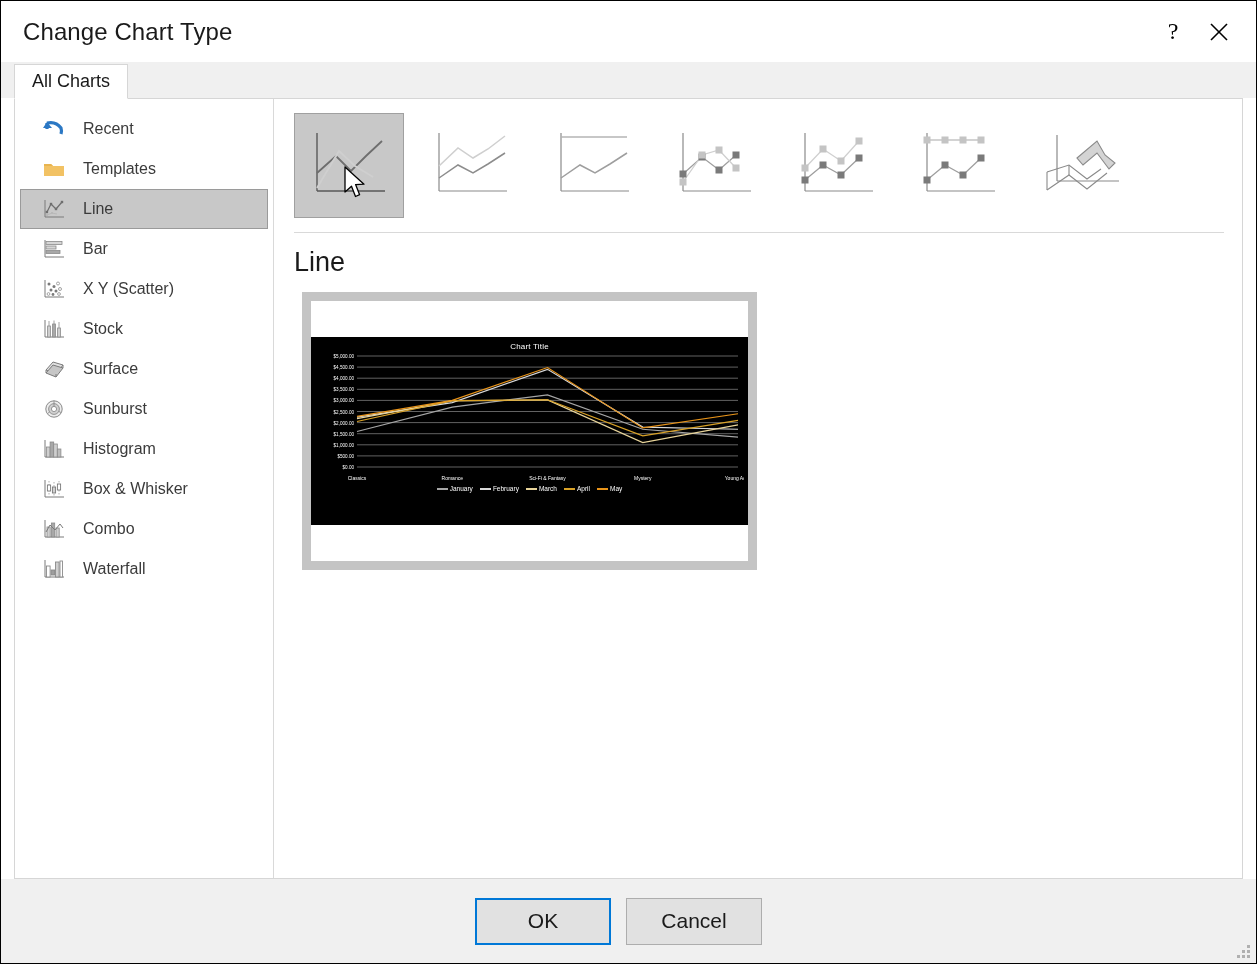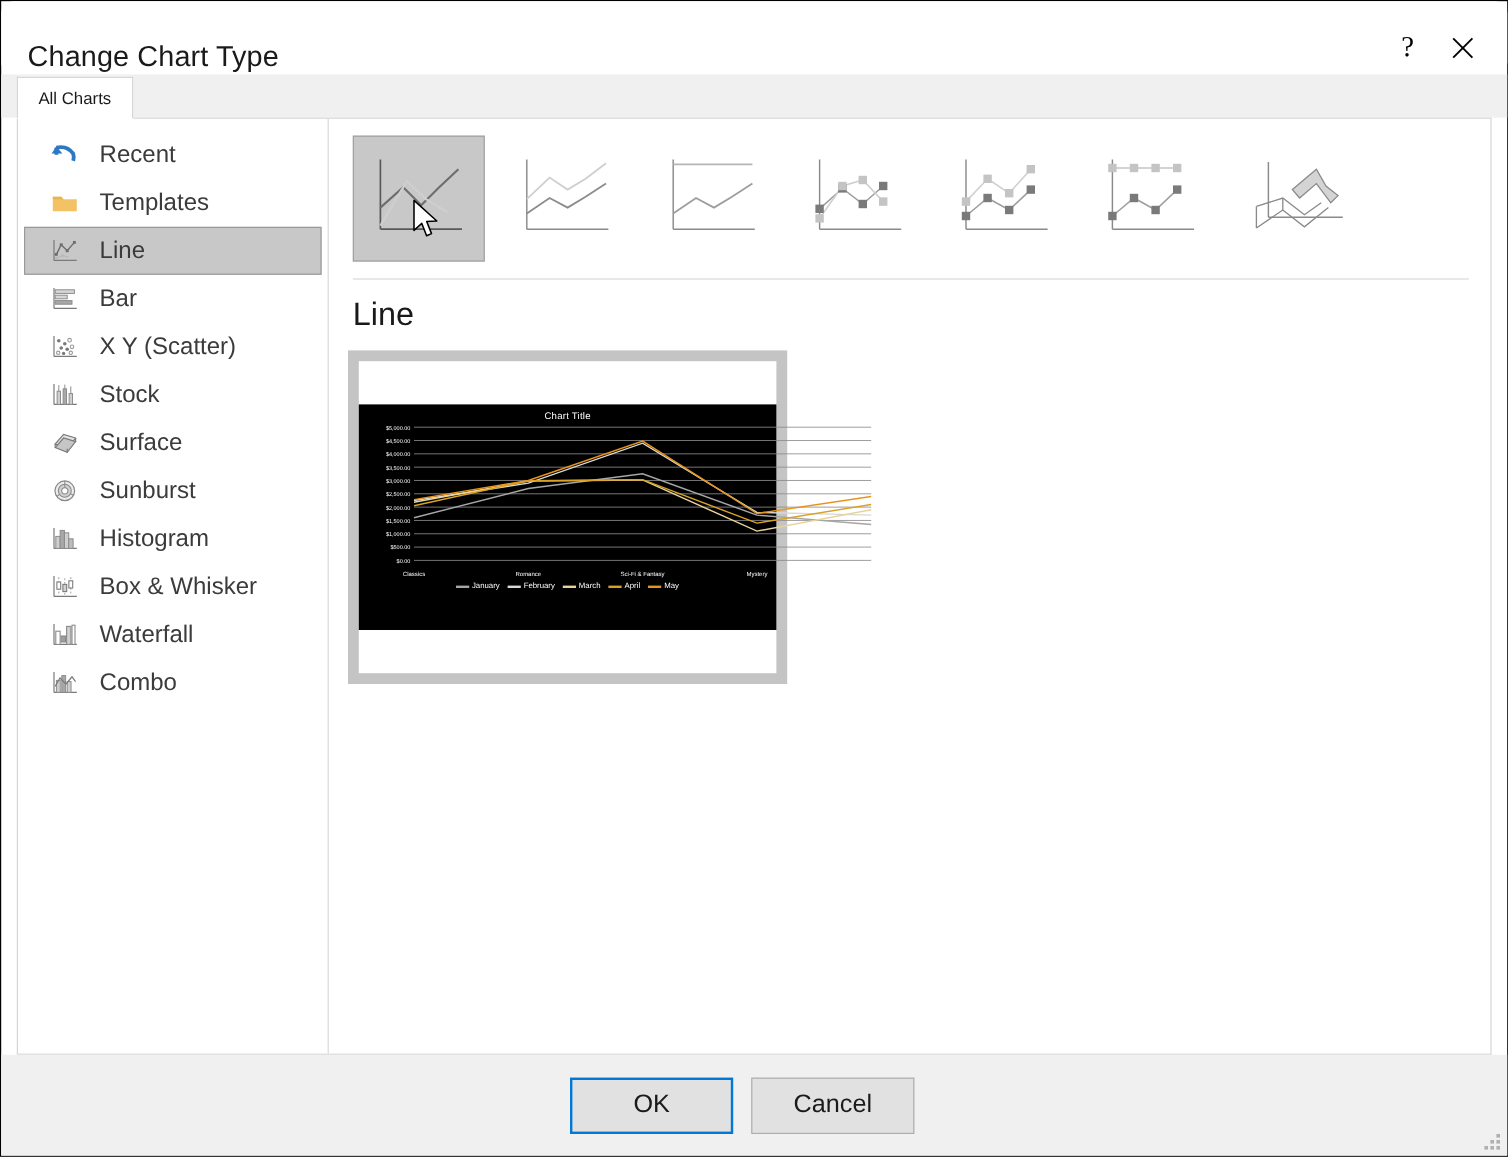--- a/index.html
+++ b/index.html
@@ -13,24 +13,23 @@
     position: absolute; left: 0; top: 0;
     width: 1257px; height: 964px;
     background: #ffffff;
     border: 1px solid #000000;
     display: flex; flex-direction: column;
   }
   
   .titlebar {
     height: 61px; min-height: 61px;
     background: #ffffff;
-    display: flex; align-items: flex-end;
+    display: flex; align-items: center;
     padding: 0 14px 0 22px;
     position: relative;
-    border-radius: 10px;
   }
   .title-text {
     font-size: 24px; color: #1a1a1a; font-weight: 400;
     letter-spacing: .1px;
   }
   .title-spacer { flex: 1; }
   .title-btn {
     width: 46px; height: 44px;
     display: flex; align-items: center; justify-content: center;
     color: #000; background: transparent; border: none;
@@ -47,21 +46,21 @@
     padding-left: 13px;
     position: relative;
   }
   .tab {
     height: 35px;
     padding: 0 17px;
     display: flex; align-items: center;
     background: #ffffff;
     border: 1px solid #d6d6d6;
     border-bottom: 1px solid #ffffff;
-    font-size: 14px; color: #1a1a1a;
+    font-size: 18px; color: #1a1a1a;
     cursor: pointer;
     position: relative; z-index: 2;
     margin-bottom: -1px;
   }
 
   
   .content {
     flex: 1;
     background: #ffffff;
     border: 1px solid #d6d6d6;
@@ -86,21 +85,21 @@
   .side-item.selected {
     background: #c8c8c8;
     border: 1px solid #9a9a9a;
   }
   .side-icon {
     width: 30px; height: 26px;
     display: flex; align-items: center; justify-content: center;
     margin-right: 14px;
     flex-shrink: 0;
   }
-  .side-label { font-size: 20px; color: #3b3b3b; }
+  .side-label { font-size: 16px; color: #3b3b3b; }
 
   .right-pane { flex: 1; padding: 8px 0 0 16px; overflow: hidden; }
 
   .thumbs {
     display: flex; align-items: flex-start; gap: 12px;
     padding: 6px 0 0 4px;
   }
   .thumb {
     width: 110px; height: 105px;
     background: #ffffff;
@@ -118,22 +117,22 @@
     margin: 14px 18px 0 4px;
   }
 
   .subtype-title {
     font-size: 27px; color: #1a1a1a;
     padding: 14px 0 0 4px; font-weight: 400;
   }
 
   
   .preview-frame {
-    margin: 14px 0 0 0;
-    width: 366px; height: 278px;
+    margin: 14px 0 0 12px;
+    width: 455px; height: 278px;
     background: #c4c4c4;
     padding: 9px;
   }
   .preview-inner {
     width: 100%; height: 100%;
     background: #ffffff;
     position: relative;
     display: flex; flex-direction: column;
     justify-content: center;
   }
@@ -357,41 +356,41 @@
             </svg>
         </span>
         <span class="side-label">Box &amp; Whisker</span>
       </div>
 
       <div class="side-item">
         <span class="side-icon">
           <svg width="24" height="22" viewBox="0 0 24 22">
               <line x1="3" y1="2" x2="3" y2="19" stroke="#7a7a7a" stroke-width="1"></line>
               <line x1="3" y1="19" x2="22" y2="19" stroke="#7a7a7a" stroke-width="1"></line>
+              <rect x="5" y="9" width="3.2" height="10" fill="#cfcfcf" stroke="#8a8a8a" stroke-width=".8"></rect>
+              <rect x="9.5" y="5" width="3.2" height="14" fill="#a8a8a8" stroke="#8a8a8a" stroke-width=".8"></rect>
+              <rect x="14" y="10" width="3.2" height="9" fill="#cfcfcf" stroke="#8a8a8a" stroke-width=".8"></rect>
+              <polyline points="4,14 8,7 13,12 18,6 21,10" fill="none" stroke="#7a7a7a" stroke-width="1"></polyline>
+            </svg>
+        </span>
+        <span class="side-label">Combo</span>
+      </div>
+
+      <div class="side-item">
+        <span class="side-icon">
+          <svg width="24" height="22" viewBox="0 0 24 22">
+              <line x1="3" y1="2" x2="3" y2="19" stroke="#7a7a7a" stroke-width="1"></line>
+              <line x1="3" y1="19" x2="22" y2="19" stroke="#7a7a7a" stroke-width="1"></line>
               <rect x="4.5" y="8" width="3.6" height="11" fill="#ffffff" stroke="#8a8a8a" stroke-width=".9"></rect>
               <rect x="9" y="12" width="3.6" height="5" fill="#9e9e9e" stroke="#8a8a8a" stroke-width=".9"></rect>
               <rect x="13.5" y="4" width="3.6" height="15" fill="#cfcfcf" stroke="#8a8a8a" stroke-width=".9"></rect>
               <rect x="18" y="3" width="2.5" height="16" fill="#ffffff" stroke="#8a8a8a" stroke-width=".9"></rect>
             </svg>
         </span>
         <span class="side-label">Waterfall</span>
-      </div>
-
-      <div class="side-item">
-        <span class="side-icon">
-          <svg width="24" height="22" viewBox="0 0 24 22">
-              <line x1="3" y1="2" x2="3" y2="19" stroke="#7a7a7a" stroke-width="1"></line>
-              <line x1="3" y1="19" x2="22" y2="19" stroke="#7a7a7a" stroke-width="1"></line>
-              <rect x="5" y="9" width="3.2" height="10" fill="#cfcfcf" stroke="#8a8a8a" stroke-width=".8"></rect>
-              <rect x="9.5" y="5" width="3.2" height="14" fill="#a8a8a8" stroke="#8a8a8a" stroke-width=".8"></rect>
-              <rect x="14" y="10" width="3.2" height="9" fill="#cfcfcf" stroke="#8a8a8a" stroke-width=".8"></rect>
-              <polyline points="4,14 8,7 13,12 18,6 21,10" fill="none" stroke="#7a7a7a" stroke-width="1"></polyline>
-            </svg>
-        </span>
-        <span class="side-label">Combo</span>
       </div>
 
     </div>
 
     <div class="right-pane">
 
       <div class="thumbs">
 
         <div class="thumb selected">
           <svg width="92" height="82" viewBox="0 0 92 82">

